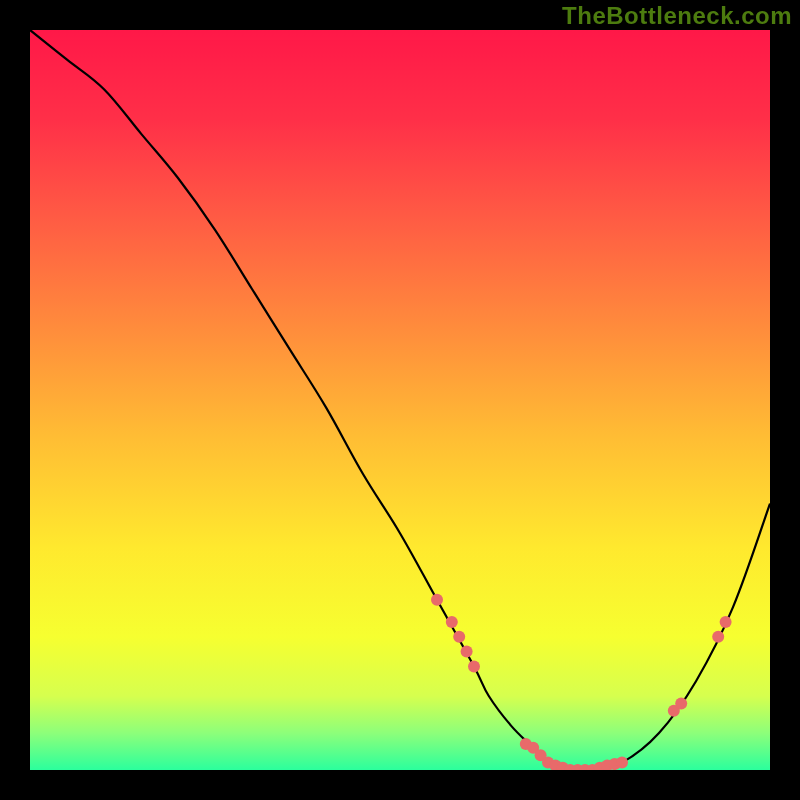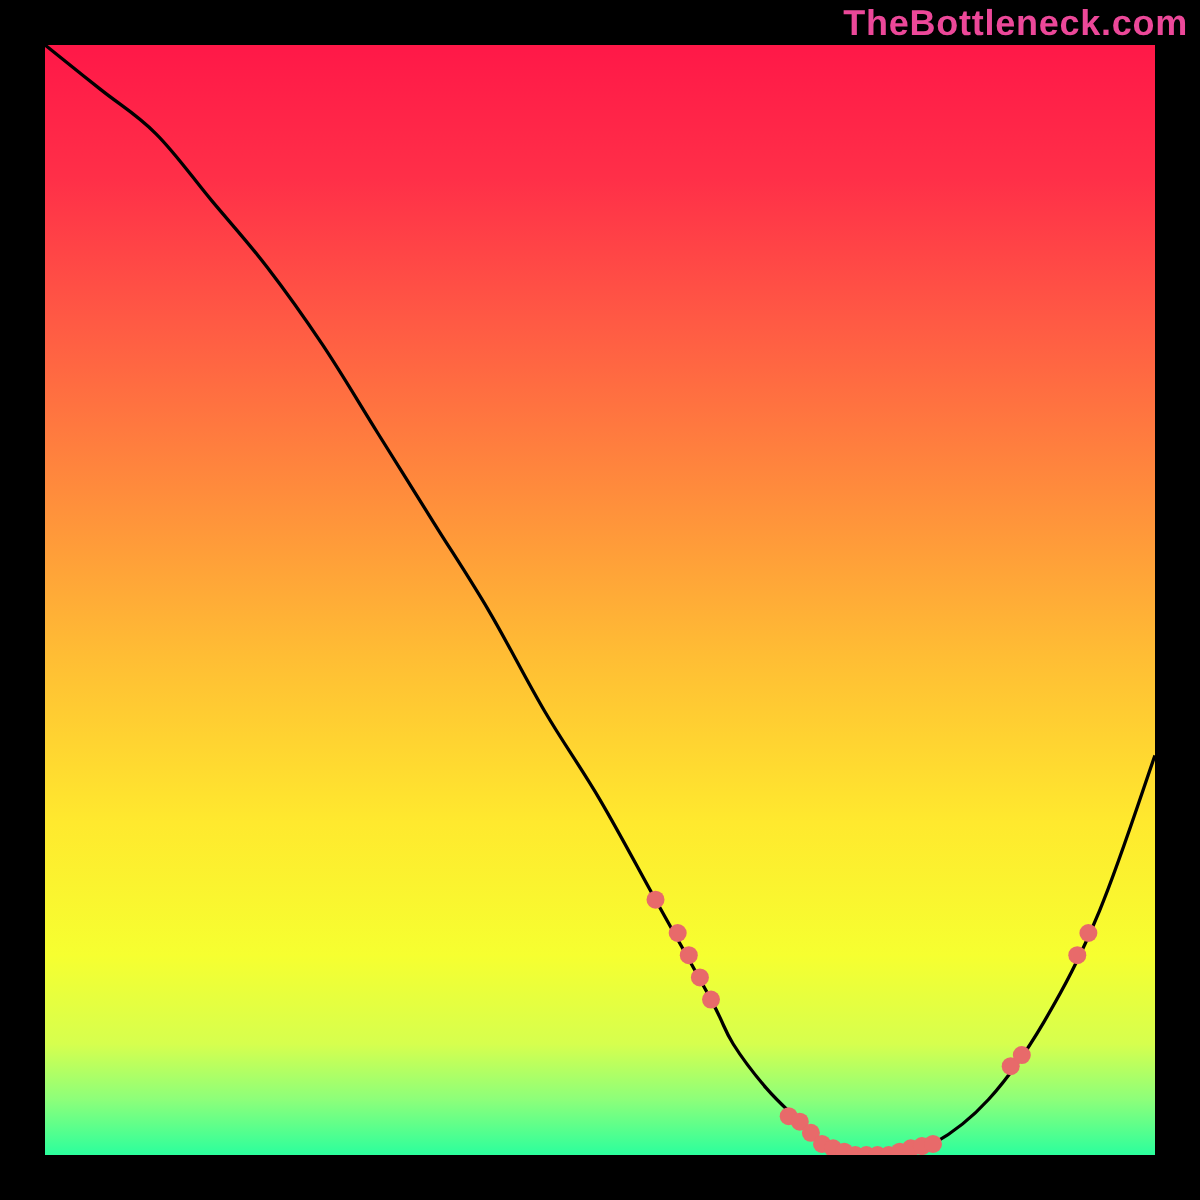--- a/index.html
+++ b/index.html
@@ -14,21 +14,21 @@
   .frame {
     position: relative;
     width: 800px;
     height: 800px;
     background: #000;
   }
   .watermark {
     position: absolute;
     right: 8px;
     top: 2px;
-    color: #ec4899;
+    color: #4d7c0f;
     font-weight: bold;
     font-size: 24px;
     letter-spacing: 0.5px;
     z-index: 5;
   }
   .plot-area {
     position: absolute;
     left: 30px;
     top: 30px;
     width: 740px;

